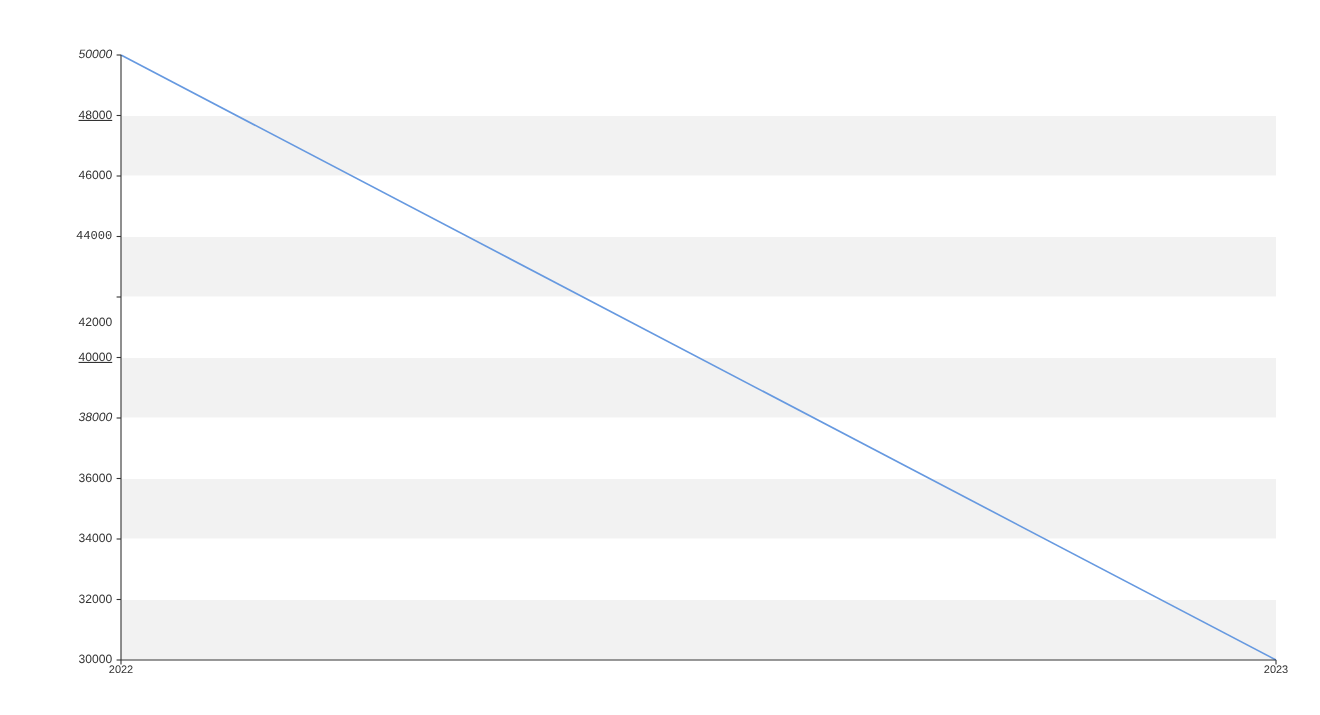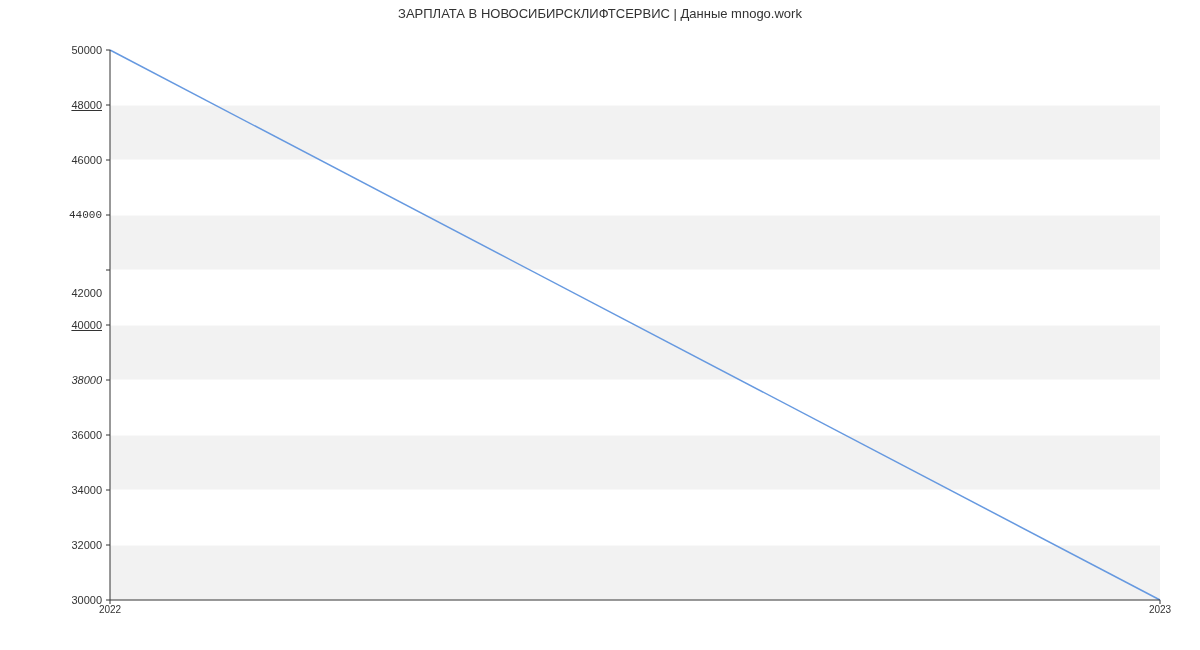--- a/index.html
+++ b/index.html
@@ -53,21 +53,20 @@
     font-size: 10px;
     color: #333;
     text-align: center;
   }
 </style>
 </head>
 <body>
 
 <div class="chart-wrap">
 
-  <div class="chart-title">ЗАРПЛАТА В  НОВОСИБИРСКЛИФТСЕРВИС | Данные mnogo.work</div>
 
   <div class="plot-area">
     <svg id="chart-svg" width="1050" height="550" viewBox="0 0 1050 550" overflow="visible">
         <rect x="0" y="0" width="1050" height="550" fill="#ffffff"></rect>
         <rect x="0" y="495" width="1050" height="55" fill="#f2f2f2"></rect>
         <rect x="0" y="385" width="1050" height="55" fill="#f2f2f2"></rect>
         <rect x="0" y="275" width="1050" height="55" fill="#f2f2f2"></rect>
         <rect x="0" y="165" width="1050" height="55" fill="#f2f2f2"></rect>
         <rect x="0" y="55" width="1050" height="55" fill="#f2f2f2"></rect>
         <line x1="0" y1="550" x2="1050" y2="550" stroke="#ffffff" stroke-width="1"></line>
@@ -104,18 +103,18 @@
       <div class="y-tick-label" style="top: 600px;">30000</div>
       <div class="y-tick-label" style="top: 545px;">32000</div>
       <div class="y-tick-label" style="top: 490px;">34000</div>
       <div class="y-tick-label" style="top: 435px;">36000</div>
       <div class="y-tick-label" style="top: 380px; font-style: italic;">38000</div>
       <div class="y-tick-label" style="top: 325px; text-decoration: underline;">40000</div>
       <div class="y-tick-label" style="top: 270px; margin-top: 23px;">42000</div>
       <div class="y-tick-label" style="top: 215px; font-family: Liberation Mono, monospace;">44000</div>
       <div class="y-tick-label" style="top: 160px;">46000</div>
       <div class="y-tick-label" style="top: 105px; text-decoration: underline;">48000</div>
-      <div class="y-tick-label" style="top: 50px;">50000</div>
+      <div class="y-tick-label" style="top: 50px; font-style: italic;">50000</div>
       <div class="x-tick-label" style="left: 110px;">2022</div>
       <div class="x-tick-label" style="left: 1160px;">2023</div>
     </div>
 
 </div>
 
 </body></html>

